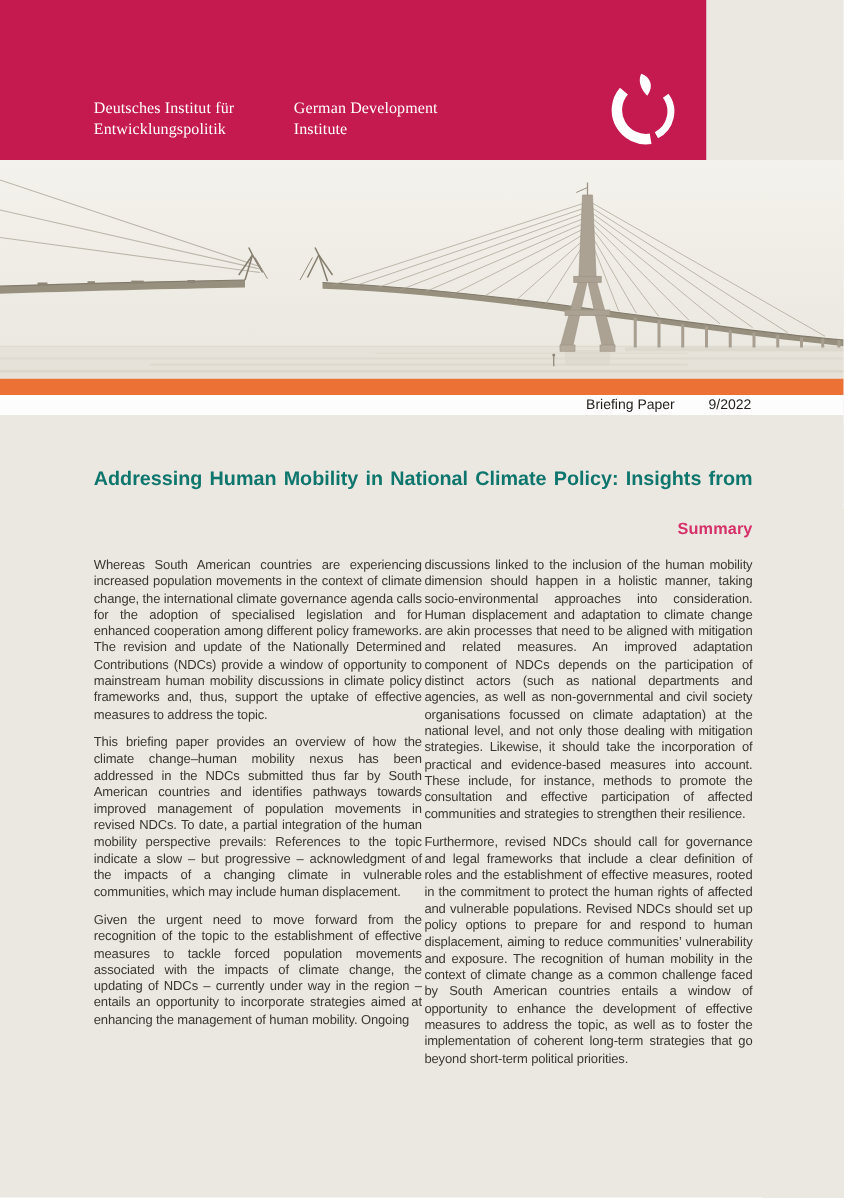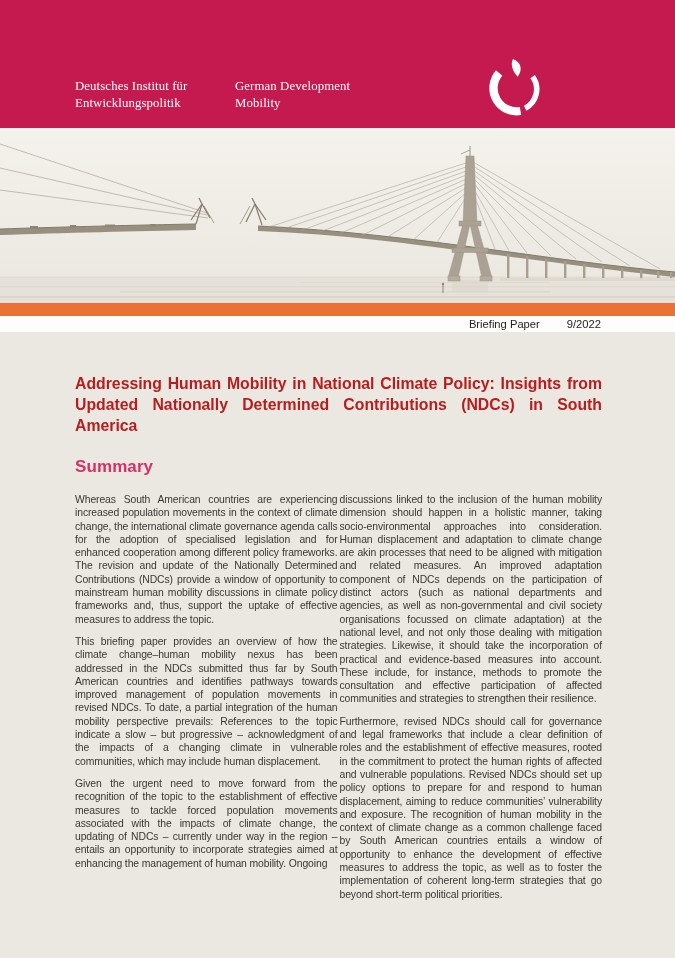--- a/index.html
+++ b/index.html
@@ -8,21 +8,21 @@
     --masthead-text:#ffffff;
   }
   html,body{margin:0;padding:0;background:#ffffff;}
   .doc{
     position:relative;width:675px;height:958px;overflow:hidden;
     font-family:"Liberation Sans","DejaVu Sans",sans-serif;
     background:var(--page-beige);
   }
   
   .masthead{
-    position:absolute;top:0;left:0;width:675px;height:128px;
+    position:absolute;top:0;left:0;width:565px;height:128px;
     background:var(--crimson);border-bottom:1px solid #a8123f;
   }
   .org{
     position:absolute;top:78px;color:var(--masthead-text);
     font-family:"Liberation Serif","DejaVu Serif",serif;
     font-size:12.8px;line-height:16.5px;letter-spacing:.1px;
   }
   .org-de{left:75px;}
   .org-en{left:235px;}
   .die-logo{
@@ -40,44 +40,44 @@
     position:absolute;top:316px;left:0;width:675px;height:16px;background:var(--band-white);
     display:flex;align-items:center;justify-content:flex-end;
     padding-right:74px;box-sizing:border-box;gap:27px;
     font-size:11.2px;color:#201e1b;
   }
   
   .article{
     position:absolute;top:340px;left:0;width:675px;height:618px;
     box-sizing:border-box;padding:33px 73px 0 75px;background:var(--page-beige);
   }
-  h1.title{margin:0 0 21px 0;color:#b91c1c;font-size:15.8px;line-height:21px;font-weight:bold;}
+  h1.title{margin:0 0 21px 0;color:#0f766e;font-size:15.8px;line-height:21px;font-weight:bold;}
   .title-line{display:block;text-align:justify;text-align-last:justify;}
-  h2.summary{margin:0 0 16px 0;color:var(--heading-pink);font-size:17px;font-weight:bold;letter-spacing:.1px;}
+  h2.summary{margin:0 0 16px 0;color:var(--heading-pink);font-size:13px;font-weight:bold;letter-spacing:.1px;text-align:right;}
   .cols{display:flex;gap:2px;}
   .col{flex:1 1 0;min-width:0;}
   .col p{
     margin:0 0 9px 0;color:var(--text-dark);
     font-size:10.4px;line-height:13.3px;letter-spacing:-.1px;
     text-align:justify;
   }
 </style>
 </head>
 <body>
 
 <div class="doc">
 
   <header class="masthead">
     <div class="org org-de">
       <div>Deutsches Institut für</div>
       <div>Entwicklungspolitik</div>
     </div>
     <div class="org org-en">
       <div>German Development</div>
-      <div>Mobility</div>
+      <div>Institute</div>
     </div>
     <svg class="swirl" width="52" height="62" viewBox="0 0 56 64" aria-hidden="true">
       <path d="M27,4 C35,7 38,15 32,23 C26,17 24,9 27,4 Z" fill="#ffffff"></path>
       <path d="M12,19 A25,25 0 0 0 35,60" fill="none" stroke="#ffffff" stroke-width="9"></path>
       <path d="M48,23 A23,23 0 0 1 40,57" fill="none" stroke="#ffffff" stroke-width="6"></path>
     </svg>
   </header>
 
   <div class="photo">
     <svg width="675" height="175" viewBox="0 0 675 175" aria-hidden="true">
@@ -190,21 +190,20 @@
   <div class="orange-rule"></div>
 
   <div class="issue-band">
     <span>Briefing Paper</span>
     <span>9/2022</span>
   </div>
 
   <main class="article">
     <h1 class="title">
       <span class="title-line">Addressing Human Mobility in National Climate Policy: Insights from</span>
-      <span class="title-line">Updated Nationally Determined Contributions (NDCs) in South America</span>
     </h1>
     <h2 class="summary">Summary</h2>
     <div class="cols">
       <div class="col">
         <p>Whereas South American countries are experiencing increased population movements in the context of climate change, the international climate governance agenda calls for the adoption of specialised legislation and for enhanced cooperation among different policy frameworks. The revision and update of the Nationally Determined Contributions (NDCs) provide a window of opportunity to mainstream human mobility discussions in climate policy frameworks and, thus, support the uptake of effective measures to address the topic.</p>
         <p>This briefing paper provides an overview of how the climate change–human mobility nexus has been addressed in the NDCs submitted thus far by South American countries and identifies pathways towards improved management of population movements in revised NDCs. To date, a partial integration of the human mobility perspective prevails: References to the topic indicate a slow – but progressive – acknowledgment of the impacts of a changing climate in vulnerable communities, which may include human displacement.</p>
         <p>Given the urgent need to move forward from the recognition of the topic to the establishment of effective measures to tackle forced population movements associated with the impacts of climate change, the updating of NDCs – currently under way in the region – entails an opportunity to incorporate strategies aimed at enhancing the management of human mobility. Ongoing</p>
       </div>
       <div class="col">
         <p>discussions linked to the inclusion of the human mobility dimension should happen in a holistic manner, taking socio-environmental approaches into consideration. Human displacement and adaptation to climate change are akin processes that need to be aligned with mitigation and related measures. An improved adaptation component of NDCs depends on the participation of distinct actors (such as national departments and agencies, as well as non-governmental and civil society organisations focussed on climate adaptation) at the national level, and not only those dealing with mitigation strategies. Likewise, it should take the incorporation of practical and evidence-based measures into account. These include, for instance, methods to promote the consultation and effective participation of affected communities and strategies to strengthen their resilience.</p>

